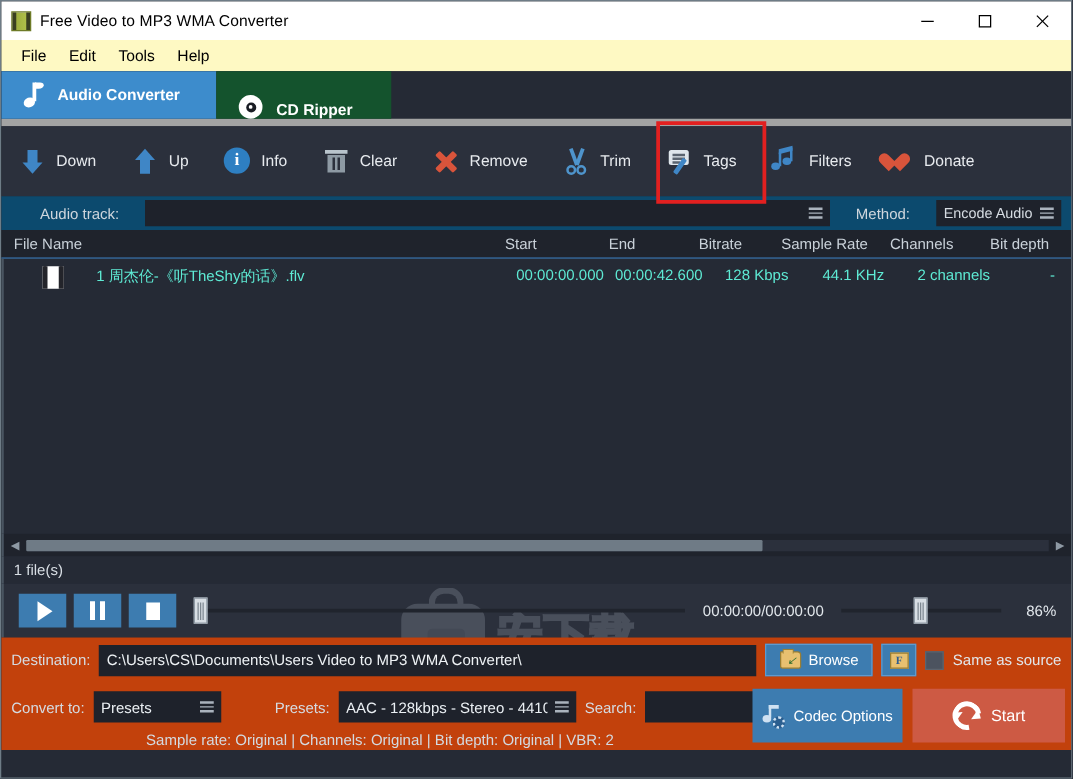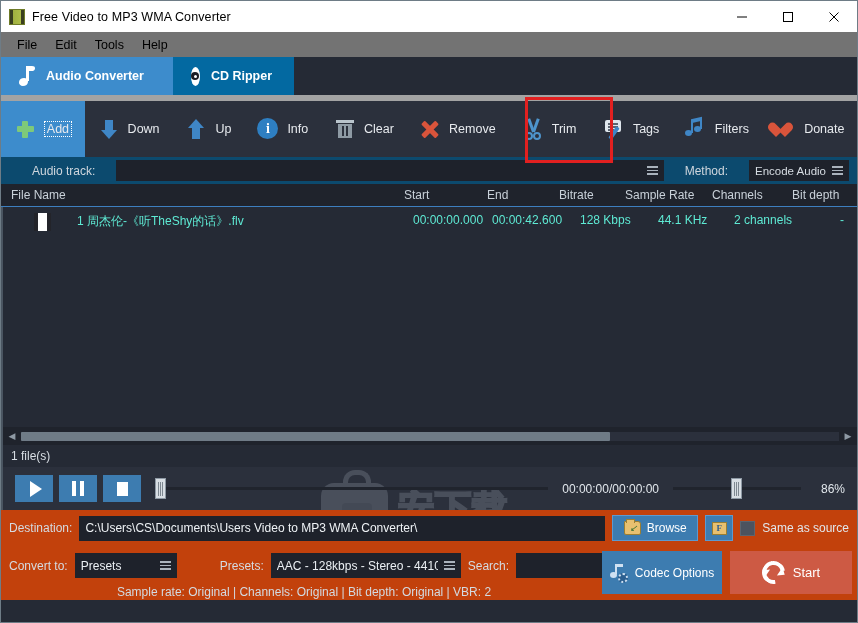--- a/index.html
+++ b/index.html
@@ -52,21 +52,21 @@
   .win-btn {
     width: 46px;
     display: flex; align-items: center; justify-content: center;
     color: #000;
   }
   .win-btn svg { display: block; }
 
   
   .menubar {
     height: 25px;
-    background: #737373;
+    background: #fef9c3;
     display: flex;
     align-items: center;
     padding-left: 8px;
   }
   .menu-item {
     font-size: 12.5px;
     color: #000;
     padding: 2px 8px;
     margin-right: 2px;
   }
@@ -82,21 +82,21 @@
   }
   .tab {
     display: flex; align-items: center;
     padding: 0 22px 0 18px;
     gap: 11px;
     font-size: 12.5px;
     font-weight: bold;
     color: #ffffff;
   }
   .tab.active { background: #3d8ccc; width: 172px; }
-  .tab.inactive { background: #0369a1; width: 121px; }
+  .tab.inactive { background: #14532d; width: 140px; align-items: flex-end; }
   .tab-label { white-space: nowrap; }
   .note-icon { width: 16px; height: 20px; position: relative; }
   .note-icon .head {
     position: absolute; left: 0; bottom: 0;
     width: 9px; height: 8px; border-radius: 50%;
     background: #fff;
     transform: skewX(-8deg);
   }
   .note-icon .stem {
     position: absolute; left: 7px; top: 0;
@@ -622,24 +622,20 @@
         <span class="ring">
             <span class="hole"></span>
           </span>
       </span>
       <span class="tab-label">CD Ripper</span>
     </div>
   </div>
 
   <div class="toolbar">
 
-    <div class="tb-btn selected">
-      <span class="tb-ico ico-plus"></span>
-      <span class="tb-label">Add</span>
-    </div>
 
     <div class="tb-btn">
       <span class="tb-ico ico-arrow ico-down">
         <i class="shaft"></i>
           <i class="head"></i>
       </span>
       <span class="tb-label">Down</span>
     </div>
 
     <div class="tb-btn">

